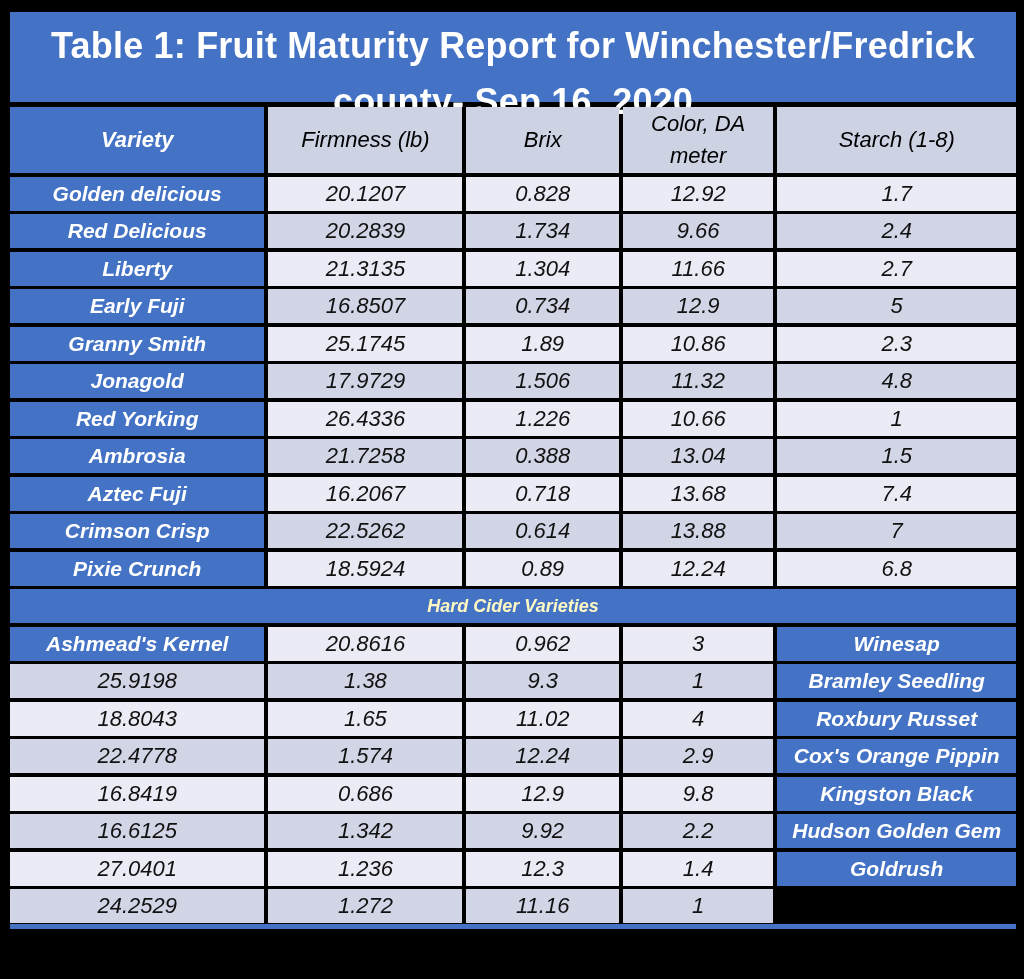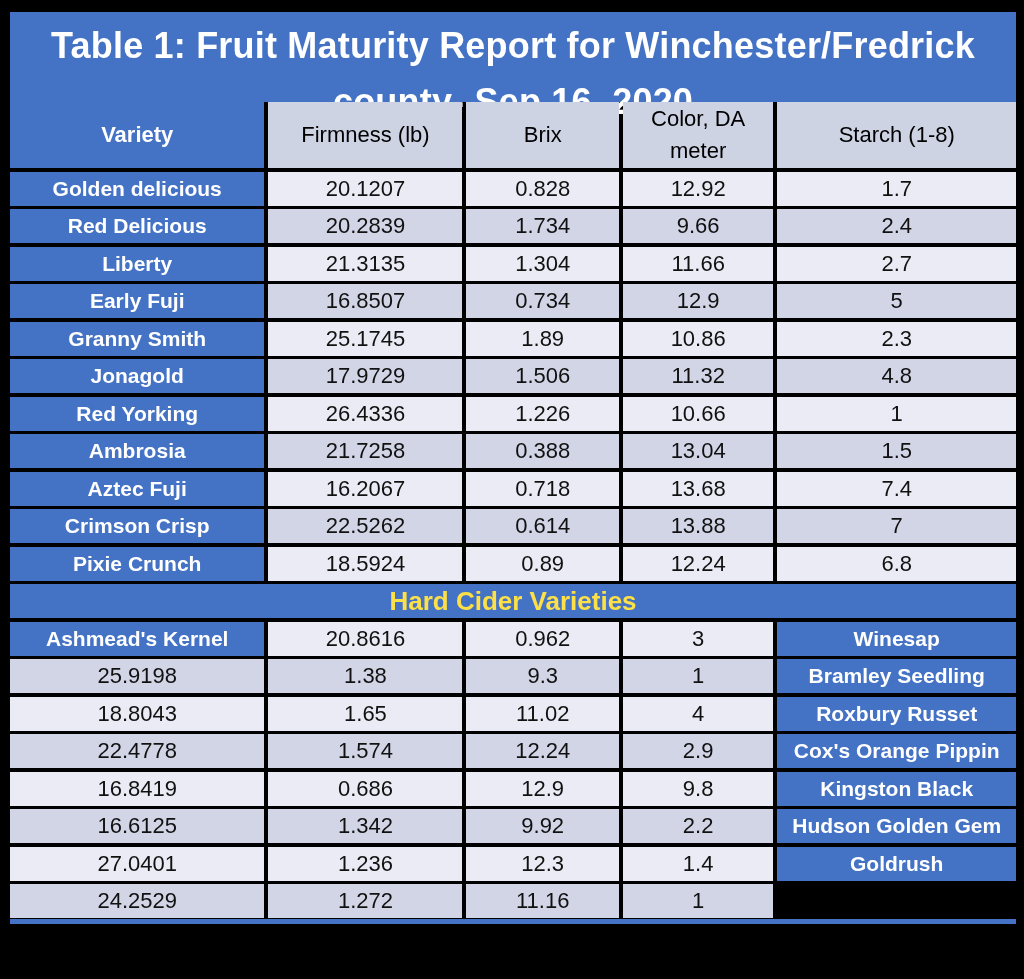--- a/index.html
+++ b/index.html
@@ -30,25 +30,27 @@
     height: 90px;
     font-size: 36px;
     font-weight: 700;
     text-align: center;
     line-height: 1.55;
     padding: 6px 14px 0 14px;
     box-sizing: border-box;
     letter-spacing: 0.2px;
   }
   .grid {
+    margin-top: 5px;
     display: grid;
     grid-template-columns: 257fr 196fr 154fr 152fr 241fr;
     grid-template-rows: 66px;
     grid-auto-rows: 34px;
     gap: 3.5px 4px;
+    font-style: italic;
   }
   .cell {
     display: flex;
     align-items: center;
     justify-content: center;
     font-size: 22px;
     text-align: center;
   }
   .col-header {
     background: var(--header-bg);
@@ -72,23 +74,23 @@
   }
   .num {
     color: var(--text-dark);
     font-weight: 500;
   }
   .light { background: var(--row-light); }
   .dark  { background: var(--row-dark); }
   .section {
     grid-column: 1 / -1;
     background: var(--blue);
-    color: #fde047;
-    font-weight: 700;
-    font-size: 26px;
+    color: #fef9c3;
+    font-weight: 700;
+    font-size: 18px;
   }
   .bottom-strip {
     height: 5px;
     background: var(--blue);
     margin-top: 0.5px;
   }
 </style>
 </head>
 <body>
 

